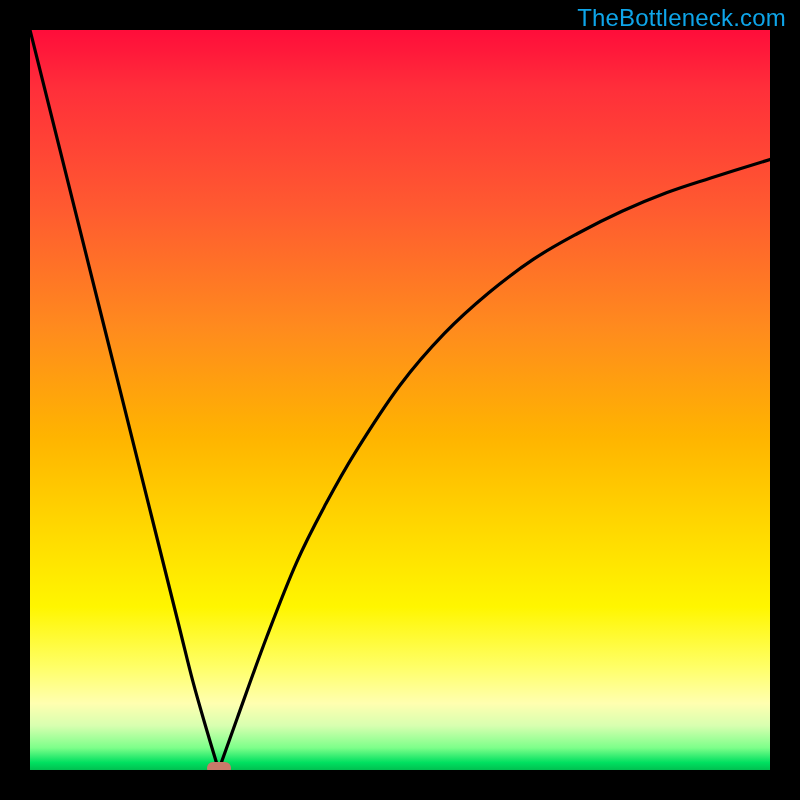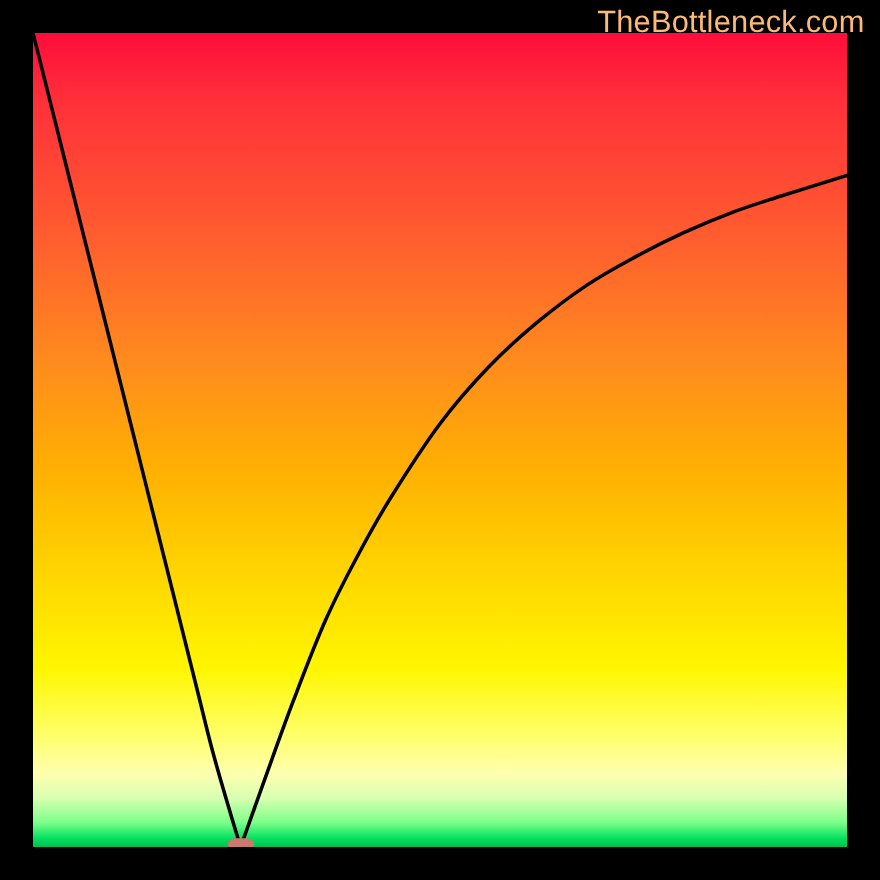--- a/index.html
+++ b/index.html
@@ -46,22 +46,22 @@
     position: absolute;
     left: 0;
     top: 0;
     width: 740px;
     height: 740px;
   }
   .watermark {
     position: absolute;
     top: 4px;
     right: 14px;
-    color: #fdba74;
-    font-size: 28px;
+    color: #0ea5e9;
+    font-size: 24px;
     letter-spacing: 0.2px;
     user-select: none;
   }
   .marker {
     
     position: absolute;
     width: 24px;
     height: 12px;
     border-radius: 6px;
     background: #c97a6a;

